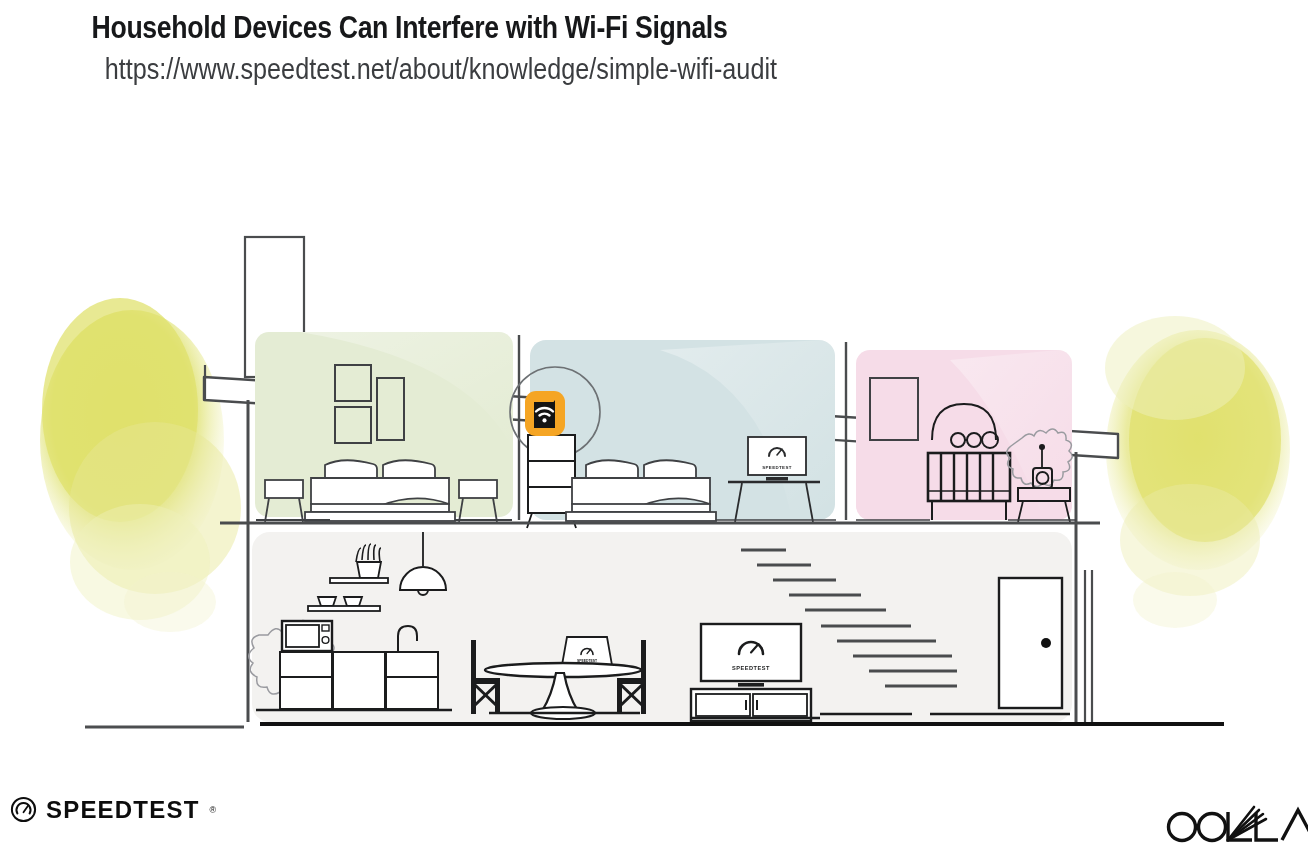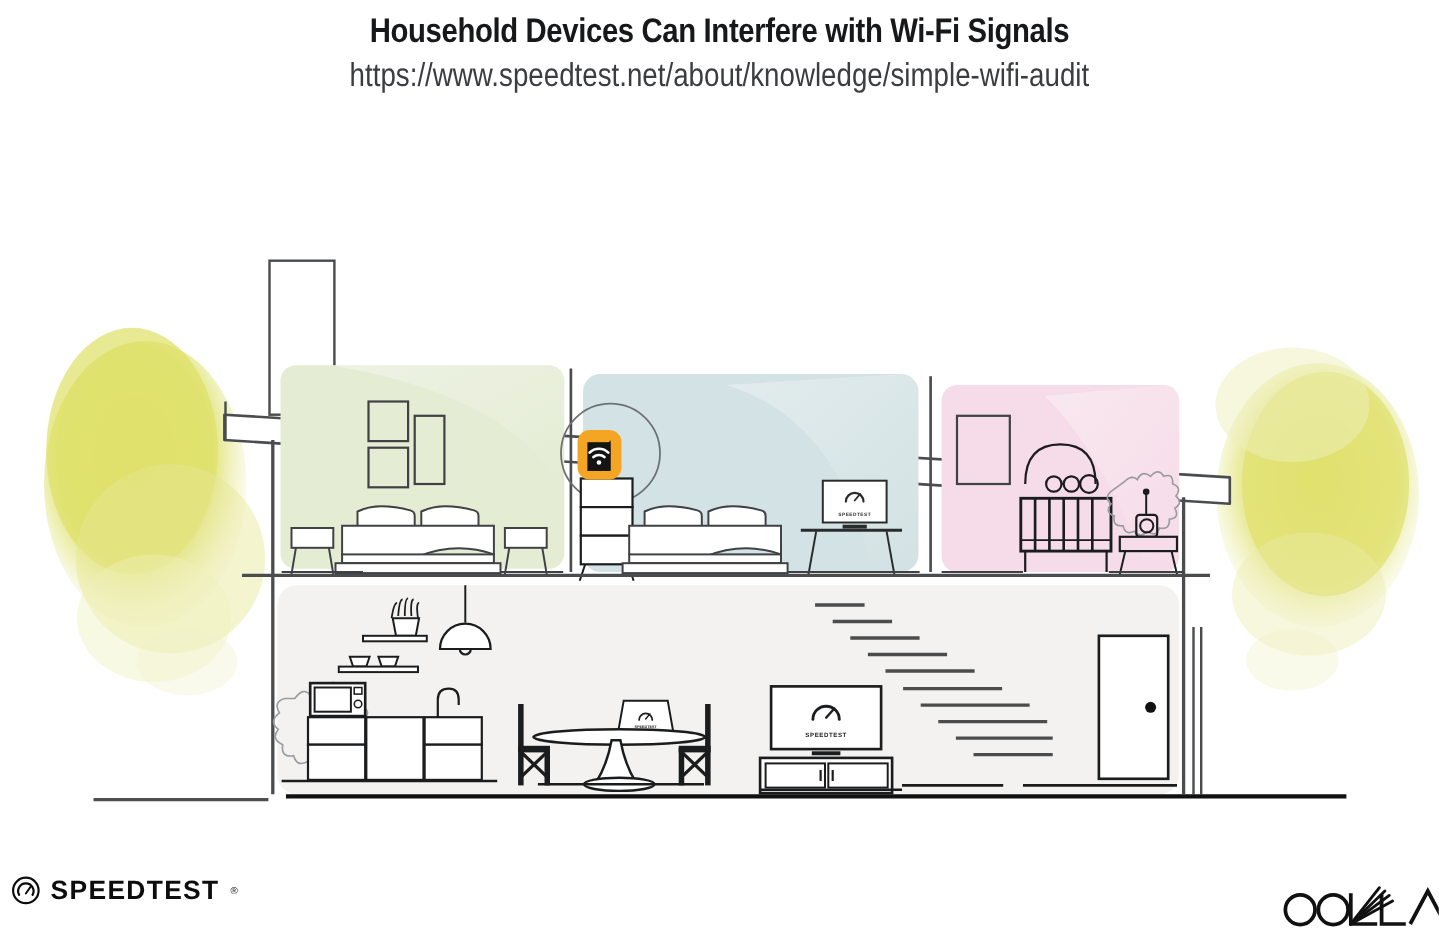--- a/index.html
+++ b/index.html
@@ -6,21 +6,21 @@
   body{
     width:1308px;height:861px;
     background:#ffffff;
     font-family:"Liberation Sans", sans-serif;
     overflow:hidden;
     position:relative;
   }
   .page{position:relative;width:1308px;height:861px;}
 
   
-  .header{position:absolute;left:0;top:0;width:1308px;text-align:center;}
+  .header{position:absolute;left:0;top:0;width:1308px;}
   .title{
     font-family:"Liberation Sans", sans-serif;
     font-weight:bold;
     font-size:31px;
     letter-spacing:-0.4px;
     color:#17181a;
     margin:0;
     padding-top:10px;
     transform:scaleX(0.86);
   }

